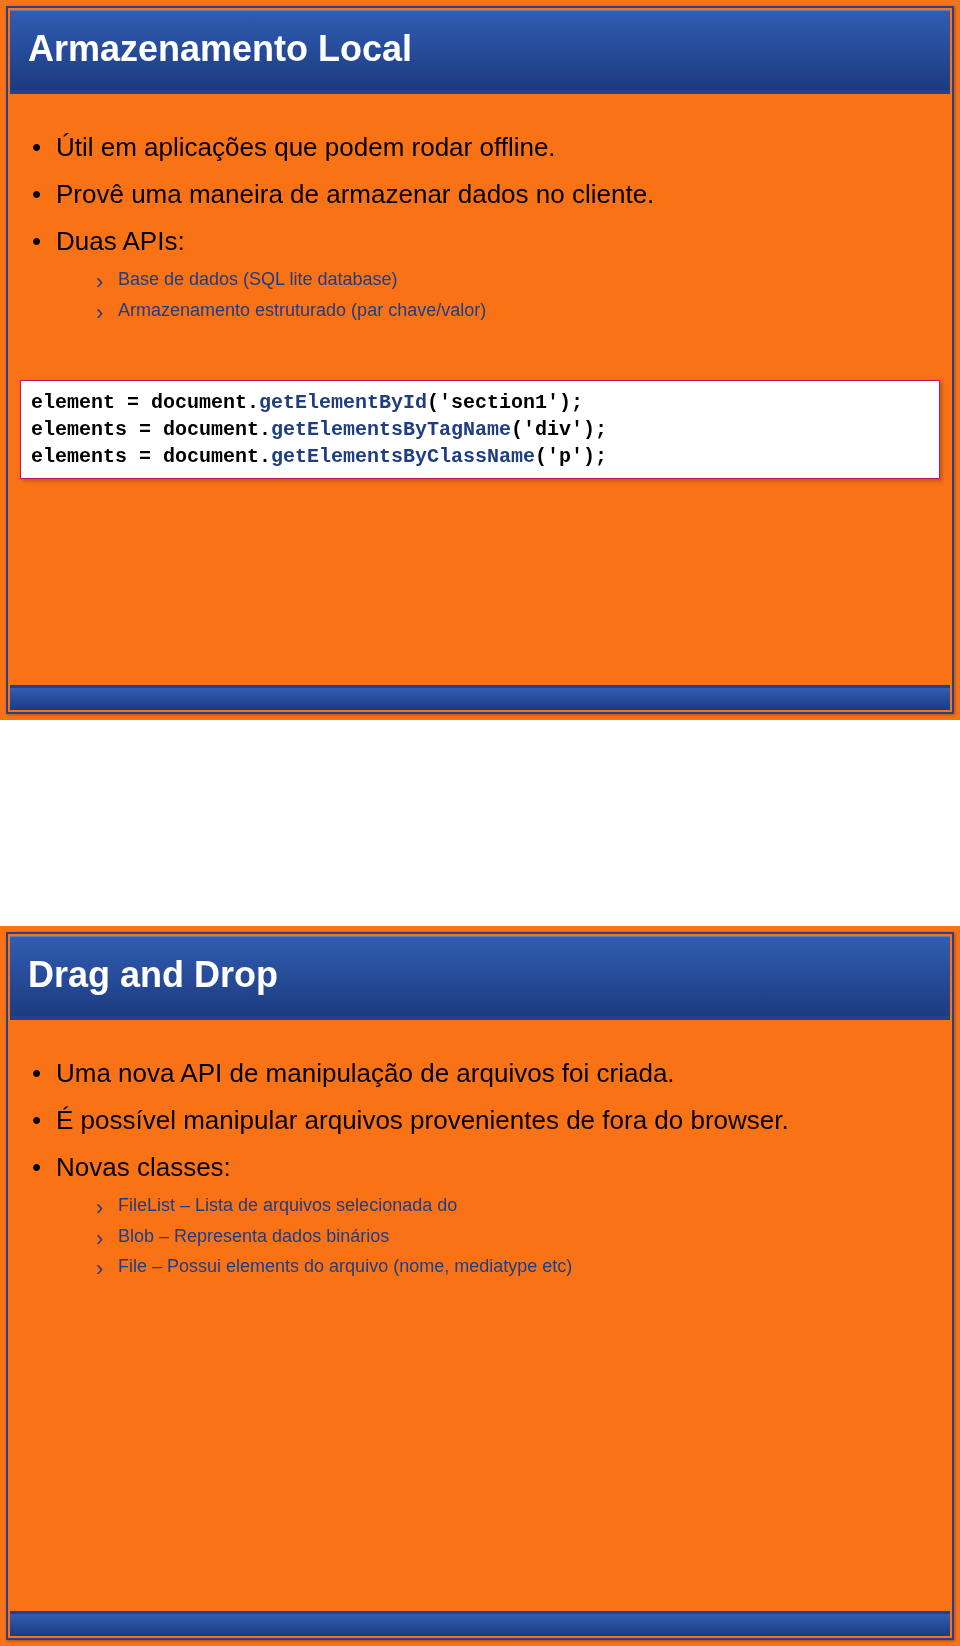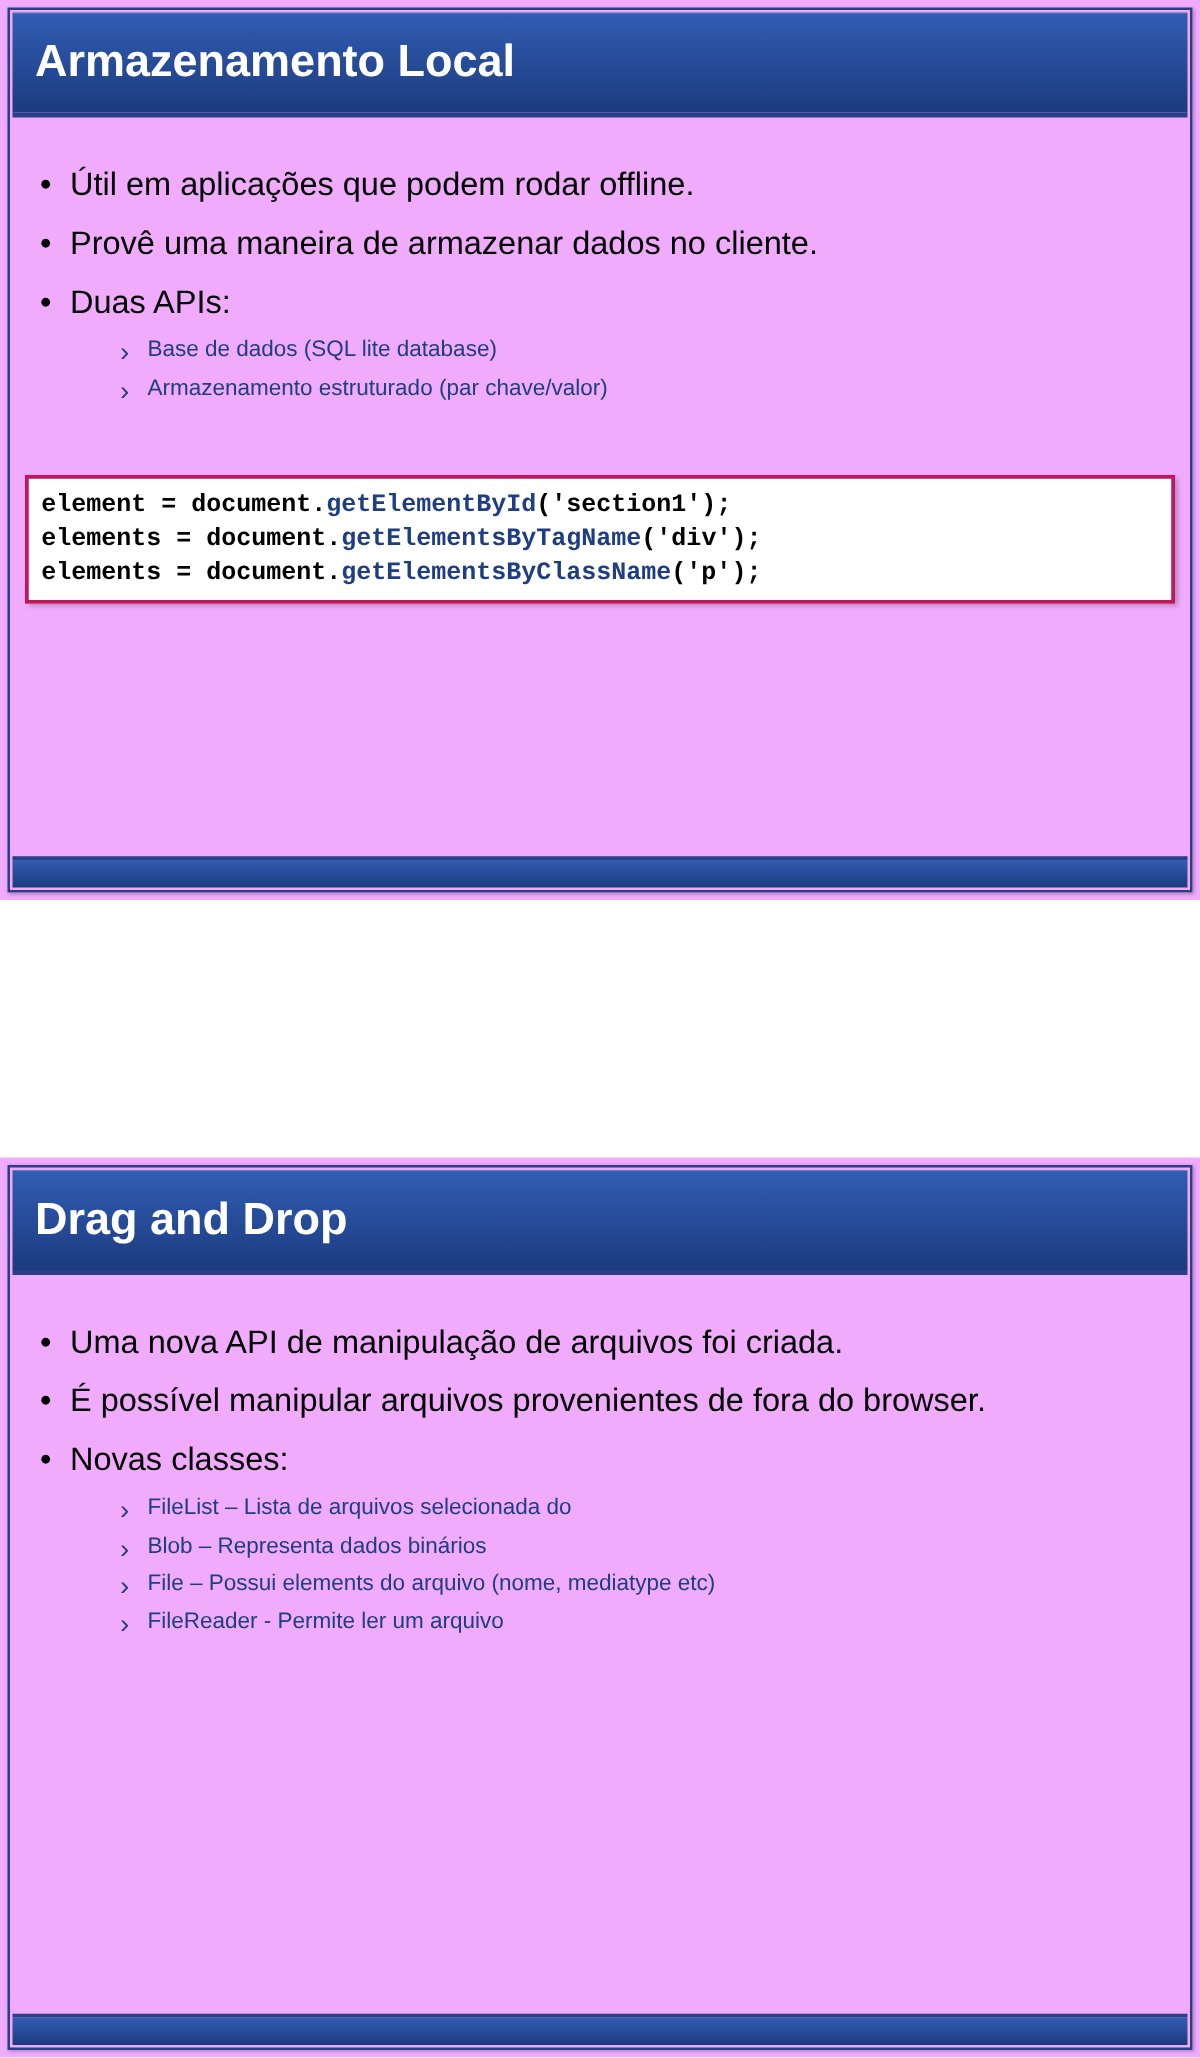--- a/index.html
+++ b/index.html
@@ -7,21 +7,21 @@
     padding: 0;
     background: #ffffff;
     font-family: Arial, Helvetica, sans-serif;
     width: 960px;
   }
   .slide {
     width: 960px;
     height: 720px;
     position: relative;
     box-sizing: border-box;
-    background: #f0abfc;
+    background: #f97316;
     overflow: hidden;
   }
   .slide-frame {
     position: absolute;
     inset: 6px;
     border: 2px solid #2a3f8a;
     box-shadow: 1px 1px 3px rgba(0,0,0,0.3);
     box-sizing: border-box;
   }
   .title-band {
@@ -92,21 +92,21 @@
     left: 0;
     top: 0;
     color: #1e3d82;
     font-size: 22px;
   }
   .codebox {
     position: absolute;
     left: 20px;
     right: 20px;
     top: 380px;
-    border: 3px solid #be185d;
+    border: 1px solid #be185d;
     box-shadow: 2px 2px 4px rgba(0,0,0,0.25);
     padding: 8px 10px;
     font-family: "Courier New", Courier, monospace;
     font-size: 20px;
     font-weight: bold;
     line-height: 1.35;
     background: #ffffff;
   }
   .codebox .kw { color: #1e3d82; }
   .bottom-band {
@@ -177,21 +177,20 @@
   <div class="content">
     <ul class="lvl1">
       <li><span>Uma nova API de manipulação de arquivos foi criada.</span></li>
       <li><span>É possível manipular arquivos provenientes de fora do browser.</span></li>
       <li>
         <span>Novas classes:</span>
         <ul class="lvl2">
           <li><span>FileList – Lista de arquivos selecionada do</span></li>
           <li><span>Blob – Representa dados binários</span></li>
           <li><span>File – Possui elements do arquivo (nome, mediatype etc)</span></li>
-          <li><span>FileReader - Permite ler um arquivo</span></li>
         </ul>
       </li>
     </ul>
   </div>
 
   <div class="bottom-line"></div>
   <div class="bottom-band"></div>
 </div>
 
 </body></html>

